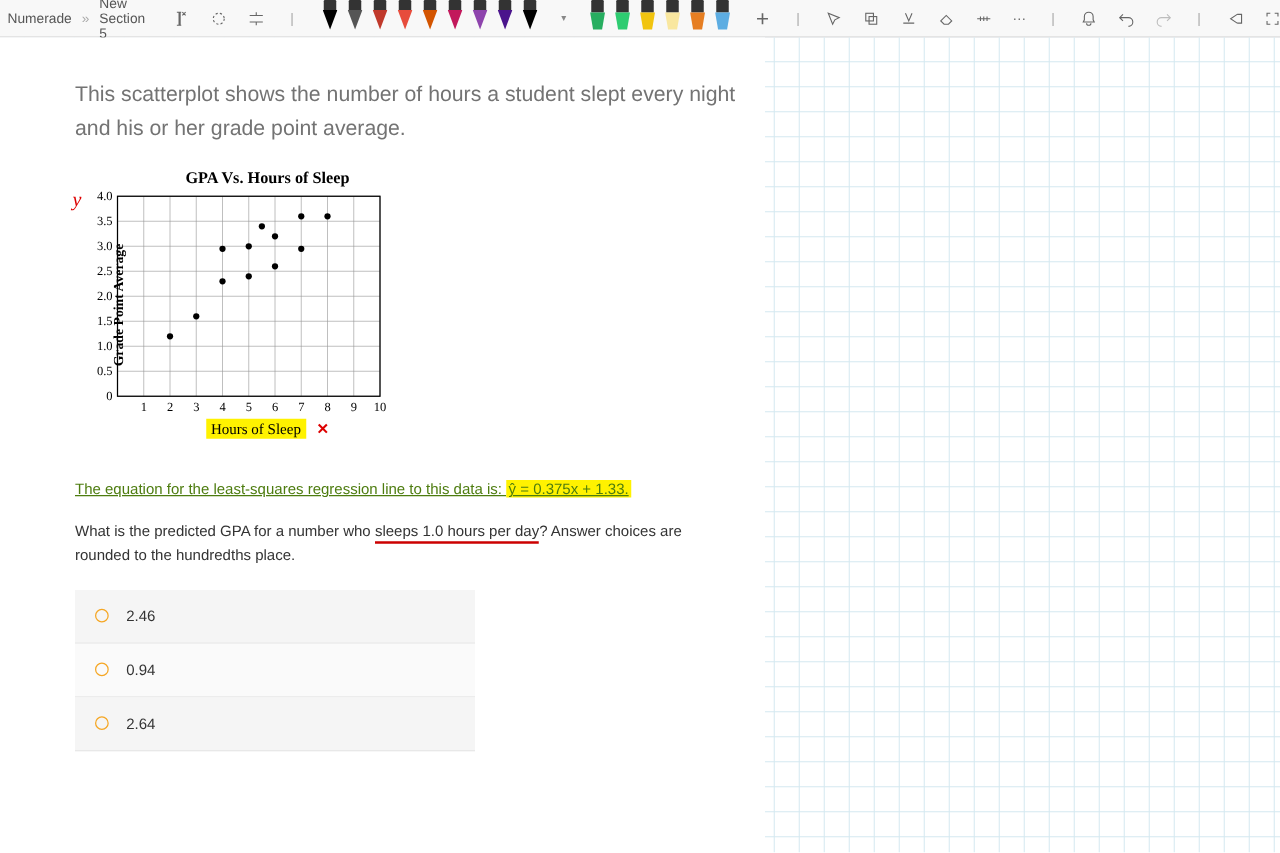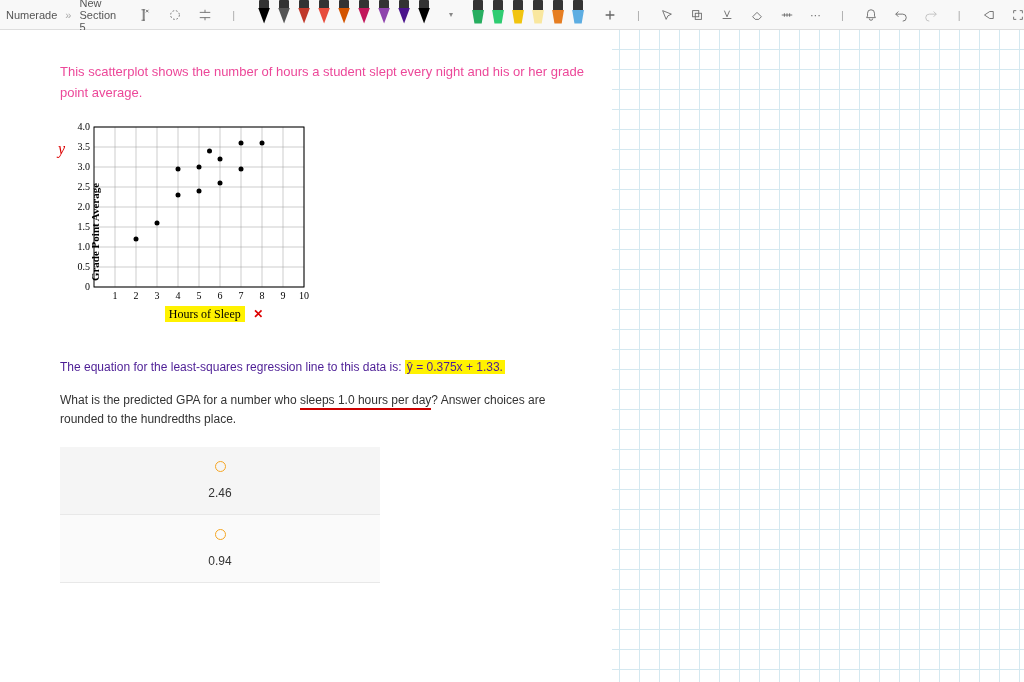--- a/index.html
+++ b/index.html
@@ -44,44 +44,44 @@
     }
     .paper {
       position: absolute;
       top: 30px;
       left: 0;
       width: 612px;
       height: 652px;
       background: #fff;
       padding: 32px 20px 10px 60px;
     }
-    .problem-text { font-size: 13px; color: #ec4899; line-height: 1.6; margin-bottom: 18px; }
+    .problem-text { font-size: 17px; color: #737373; line-height: 1.6; margin-bottom: 18px; }
     .chart-area { position: relative; width: 280px; height: 220px; margin-left: 4px; margin-bottom: 10px; }
     .chart-title { font-family: "Times New Roman", serif; font-weight: bold; font-size: 13px; text-align: center; margin-bottom: 2px; margin-left: 20px; }
     .chart-svg { display: block; }
     .y-axis-label {
       position: absolute; left: -18px; top: 50%; transform: translateY(-50%) rotate(-90deg);
       transform-origin: center; font-family: "Times New Roman", serif; font-weight: bold; font-size: 11px; white-space: nowrap;
     }
     .x-axis-label-wrap { text-align: center; margin-left: 20px; margin-top: 2px; }
     .x-axis-label {
       font-family: "Times New Roman", serif; font-weight: normal; font-size: 12px;
       background: #fff200; padding: 1px 4px;
     }
     .red-x { color: #d00; font-weight: bold; font-size: 12px; margin-left: 4px; font-family: Verdana, sans-serif; }
     .red-y { position: absolute; left: -6px; top: 18px; color: #d00; font-family: cursive; font-size: 16px; font-style: italic; }
-    .equation-line { font-size: 12px; color: #4c1d95; margin-top: 16px; line-height: 1.6; }
+    .equation-line { font-size: 12px; color: #4d7c0f; margin-top: 28px; line-height: 1.6; text-decoration: underline; }
     .highlight-yellow { background: #fff200; padding: 0 2px; }
     .underline-red { border-bottom: 2px solid #c00; padding-bottom: 1px; }
     .question-line { font-size: 12px; color: #333; margin-top: 14px; line-height: 1.6; }
     .answers { margin-top: 18px; width: 320px; }
     .answer-choice {
       display: flex; align-items: center; gap: 14px;
       padding: 14px 16px; background: #f5f5f5; border-bottom: 1px solid #e8e8e8;
-      font-size: 12px; color: #333; cursor: pointer; flex-direction: column;
+      font-size: 12px; color: #333; cursor: pointer;
     }
     .answer-choice:nth-child(even) { background: #fafafa; }
     .radio { width: 11px; height: 11px; border: 1.5px solid #f5a623; border-radius: 50%; flex-shrink: 0; }
   </style>
 </head>
 <body>
 
 <div class="toolbar">
   <div class="breadcrumb">
     <span>Numerade</span>
@@ -231,20 +231,21 @@
     </div>
 </div>
 
 <div class="grid-bg"></div>
 
 <div class="paper">
   <p class="problem-text">This scatterplot shows the number of hours a student slept every night and his or her grade point average.</p>
 
   <div class="chart-area">
     <span class="red-y">y</span>
+    <div class="chart-title">GPA Vs. Hours of Sleep</div>
     <svg class="chart-svg" id="chart-svg" width="260" height="180">
         <line x1="51" y1="5" x2="51" y2="165" stroke="#999" stroke-width="0.5"></line>
         <line x1="72" y1="5" x2="72" y2="165" stroke="#999" stroke-width="0.5"></line>
         <line x1="93" y1="5" x2="93" y2="165" stroke="#999" stroke-width="0.5"></line>
         <line x1="114" y1="5" x2="114" y2="165" stroke="#999" stroke-width="0.5"></line>
         <line x1="135" y1="5" x2="135" y2="165" stroke="#999" stroke-width="0.5"></line>
         <line x1="156" y1="5" x2="156" y2="165" stroke="#999" stroke-width="0.5"></line>
         <line x1="177" y1="5" x2="177" y2="165" stroke="#999" stroke-width="0.5"></line>
         <line x1="198" y1="5" x2="198" y2="165" stroke="#999" stroke-width="0.5"></line>
         <line x1="219" y1="5" x2="219" y2="165" stroke="#999" stroke-width="0.5"></line>
@@ -308,14 +309,18 @@
 
   <div class="answers" id="answer-list">
       <div class="answer-choice">
         <div class="radio"></div>
         <span>2.46</span>
       </div>
       <div class="answer-choice">
         <div class="radio"></div>
         <span>0.94</span>
       </div>
+      <div class="answer-choice">
+        <div class="radio"></div>
+        <span>2.64</span>
+      </div>
     </div>
 </div>
 
 </body></html>

